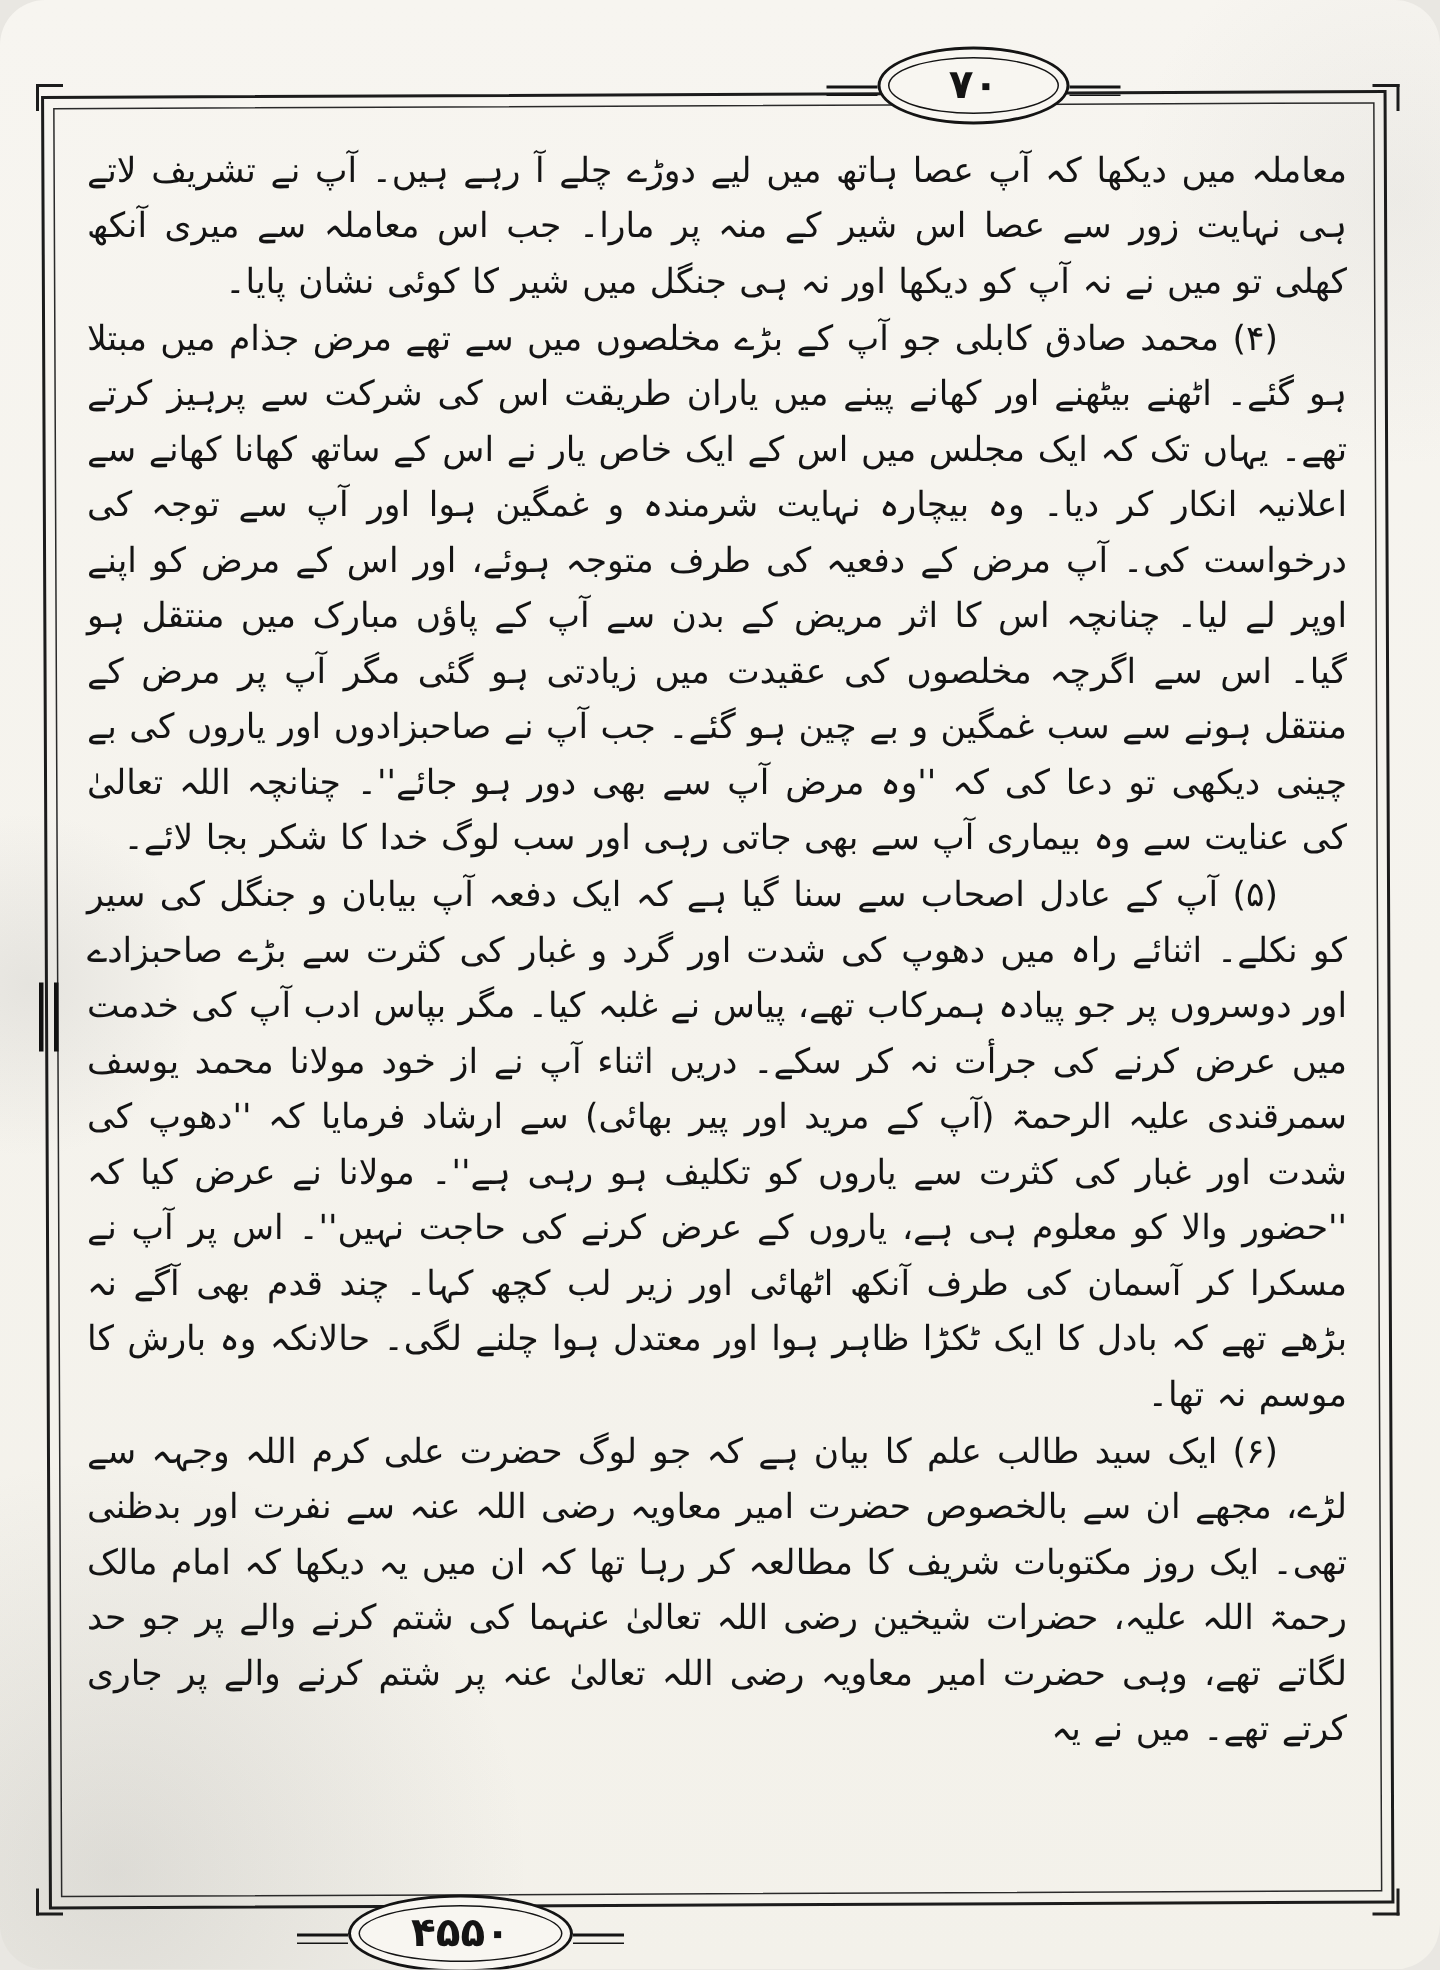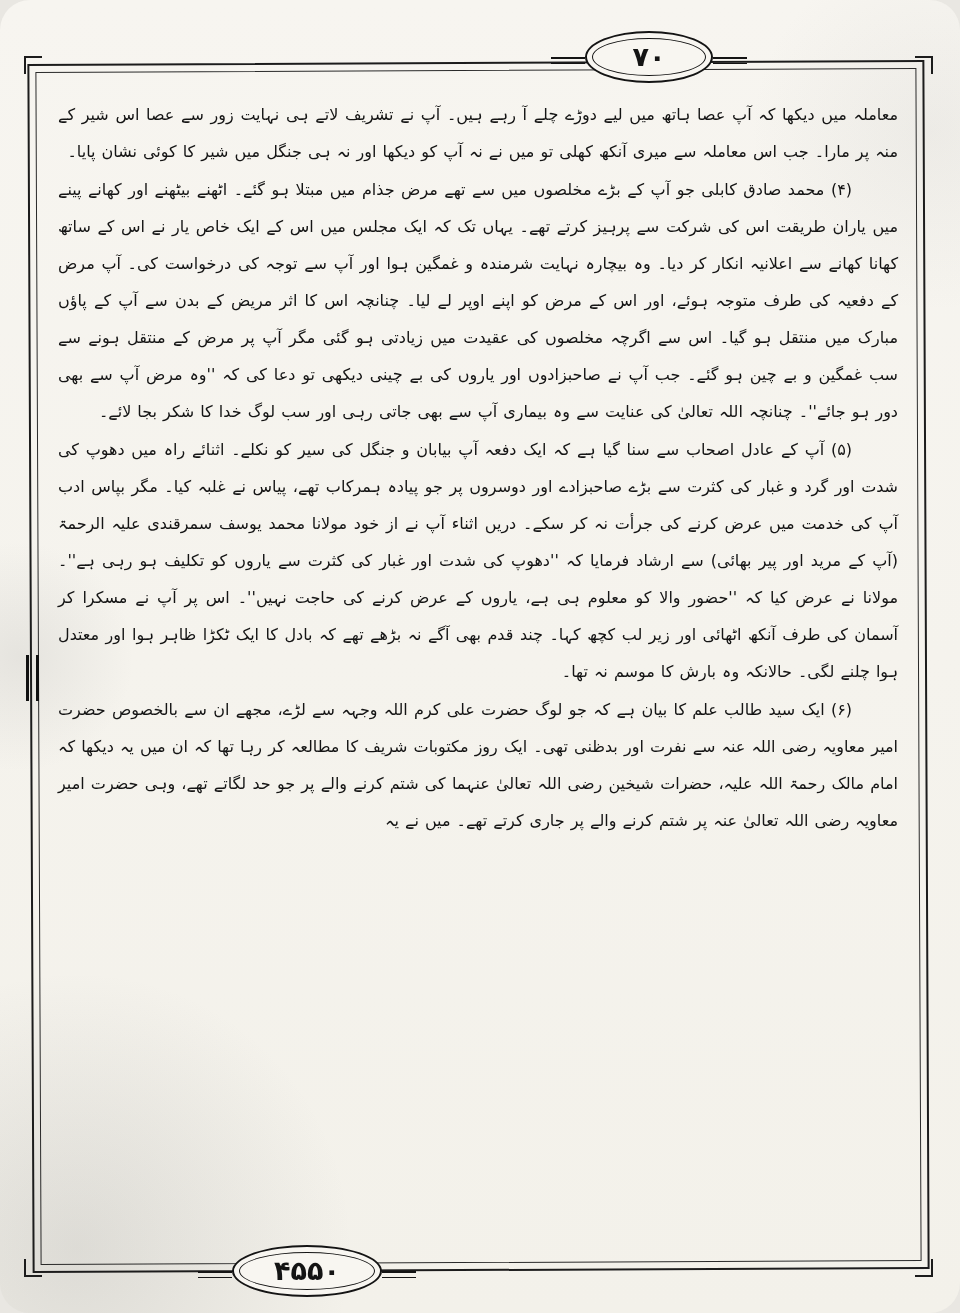--- a/index.html
+++ b/index.html
@@ -57,34 +57,34 @@
   .cartouche .oval-inner{
     width:calc(100% - 12px); height:calc(100% - 12px);
     border:1.2px solid #141414; border-radius:50%;
     display:flex; align-items:center; justify-content:center;
   }
   .cartouche .num{
     font-size:27px; font-weight:bold; letter-spacing:2px;
     transform:translateY(-1px);
   }
   .cartouche.top{ top:33px; left:585px; width:128px; height:48px; }
-  .cartouche.bottom{ bottom:18px; left:232px; width:150px; height:48px; }
+  .cartouche.bottom{ bottom:0; left:232px; width:150px; height:48px; }
   .cartouche .wing{
     position:absolute; top:50%; height:4px; width:34px;
     border-top:2px solid #141414; border-bottom:1px solid #141414;
   }
   .cartouche .wing.w-left{ left:-34px; }
   .cartouche .wing.w-right{ right:-34px; }
   
   .content{
     position:absolute;
     top:96px; right:62px; left:58px; bottom:90px;
     direction:rtl;
     text-align:justify;
-    font-size:16px;
+    font-size:23px;
     line-height:37px;
     word-spacing:1px;
   }
   .content p{ margin:0 0 1px 0; }
   .content p.indent{ text-indent:46px; }
 </style>
 </head>
 <body>
 
 <div class="page">

